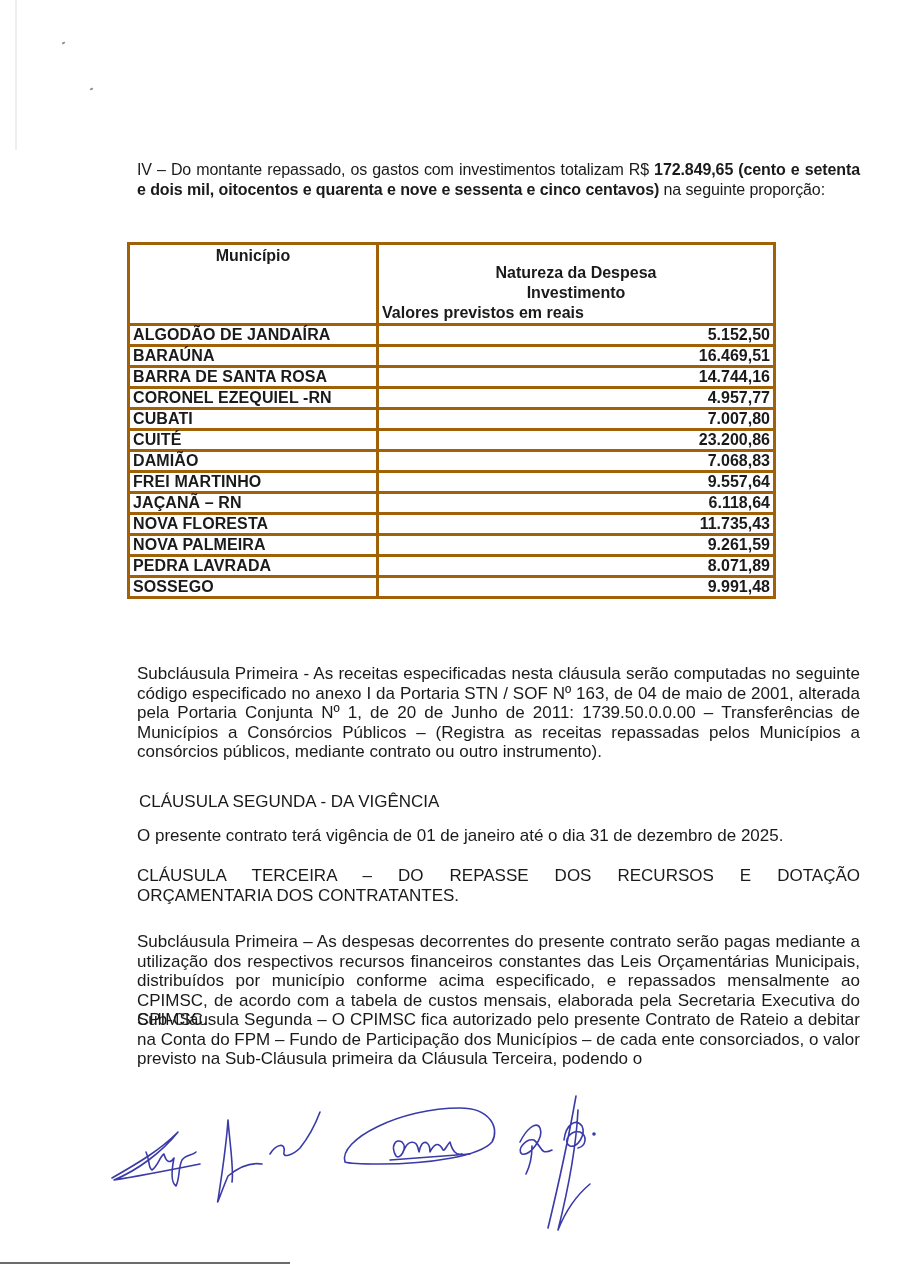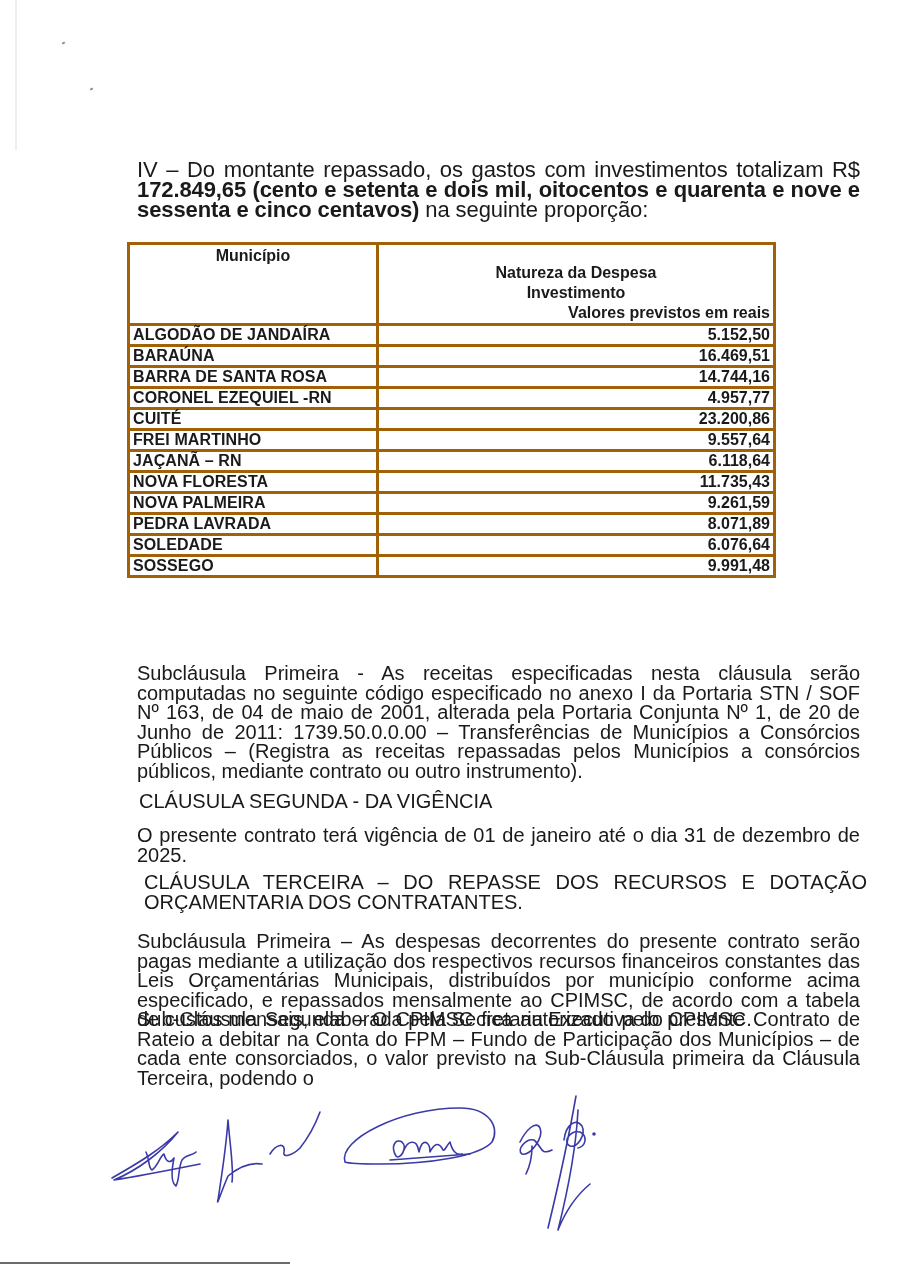--- a/index.html
+++ b/index.html
@@ -1,30 +1,30 @@
 <!DOCTYPE html>
 <html><head>
   <meta charset="utf-8">
   <style>
     html, body { margin: 0; padding: 0; background: #ffffff; }
     body { width: 900px; height: 1272px; position: relative; overflow: hidden; font-family: "Liberation Sans", sans-serif; color: #1a1a1a; }
     .page-edge { position: absolute; left: 15px; top: 0; width: 2px; height: 150px; background: #eceff0; }
     .speck { position: absolute; width: 3px; height: 2px; background: #8a8a8a; transform: rotate(-30deg); }
     .content { position: absolute; left: 137px; top: 0; width: 723px; }
-    .intro { position: absolute; top: 160px; left: 0; width: 723px; font-size: 22px; line-height: 20px; text-align: justify; letter-spacing: -0.1px; }
+    .intro { position: absolute; top: 160px; left: 0; width: 723px; font-size: 16px; line-height: 20px; text-align: justify; letter-spacing: -0.1px; }
     .intro b { font-weight: bold; }
     table.inv { position: absolute; top: 242px; left: -10px; width: 649px; border-collapse: collapse; font-size: 16px; font-weight: bold; }
     table.inv td, table.inv th { border: 3px solid #a16207; padding: 0 3px; height: 18px; line-height: 18px; }
     table.inv th { font-weight: bold; vertical-align: top; }
     table.inv th.mun { width: 240px; text-align: center; padding-top: 2px; }
     table.inv th.nat { text-align: center; line-height: 20px; padding-top: 18px; }
-    table.inv th.nat .l3 { display: block; text-align: right; }
+    table.inv th.nat .l3 { display: block; text-align: left; }
     table.inv td.name { text-align: left; letter-spacing: 0.1px; }
     table.inv td.val { text-align: right; }
-    .para { position: absolute; left: 0; width: 723px; font-size: 20px; line-height: 19.5px; text-align: justify; text-align-last: left; }
+    .para { position: absolute; left: 0; width: 723px; font-size: 17px; line-height: 19.5px; text-align: justify; text-align-last: left; }
     .p1 { top: 664px; }
     .p2 { top: 790px; }
     .p3 { top: 826px; }
     .p4 { top: 866px; }
     .p4 .l1 { display: block; text-align: justify; text-align-last: justify; }
     .p5 { top: 932px; }
     .p6 { top: 1010px; }
     .signatures { position: absolute; left: 100px; top: 1090px; width: 800px; height: 170px; }
     .bottom-rule { position: absolute; left: 0; top: 1262px; width: 290px; height: 2px; background: #6b6b6b; }
   </style>
@@ -63,22 +63,30 @@
         </tr>
       <tr>
           <td class="name">BARRA DE SANTA ROSA</td>
           <td class="val">14.744,16</td>
         </tr>
       <tr>
           <td class="name">CORONEL EZEQUIEL -RN</td>
           <td class="val">4.957,77</td>
         </tr>
       <tr>
+          <td class="name">CUBATI</td>
+          <td class="val">7.007,80</td>
+        </tr>
+      <tr>
           <td class="name">CUITÉ</td>
           <td class="val">23.200,86</td>
+        </tr>
+      <tr>
+          <td class="name">DAMIÃO</td>
+          <td class="val">7.068,83</td>
         </tr>
       <tr>
           <td class="name">FREI MARTINHO</td>
           <td class="val">9.557,64</td>
         </tr>
       <tr>
           <td class="name">JAÇANÃ – RN</td>
           <td class="val">6.118,64</td>
         </tr>
       <tr>
@@ -87,37 +95,33 @@
         </tr>
       <tr>
           <td class="name">NOVA PALMEIRA</td>
           <td class="val">9.261,59</td>
         </tr>
       <tr>
           <td class="name">PEDRA LAVRADA</td>
           <td class="val">8.071,89</td>
         </tr>
       <tr>
-          <td class="name">SOLEDADE</td>
-          <td class="val">6.076,64</td>
-        </tr>
-      <tr>
           <td class="name">SOSSEGO</td>
           <td class="val">9.991,48</td>
         </tr>
     </tbody>
   </table>
 
   <p class="para p1" style="margin:0;">Subcláusula Primeira - As receitas especificadas nesta cláusula serão computadas no seguinte código especificado no anexo I da Portaria STN / SOF Nº 163, de 04 de maio de 2001, alterada pela Portaria Conjunta Nº 1, de 20 de Junho de 2011: 1739.50.0.0.00 – Transferências de Municípios a Consórcios Públicos – (Registra as receitas repassadas pelos Municípios a consórcios públicos, mediante contrato ou outro instrumento).</p>
 
   <p class="para p2" style="margin:2px;">CLÁUSULA SEGUNDA - DA VIGÊNCIA</p>
 
   <p class="para p3" style="margin:0;">O presente contrato terá vigência de 01 de janeiro até o dia 31 de dezembro de 2025.</p>
 
-  <p class="para p4" style="margin:7px;">
+  <p class="para p4" style="margin:0;">
     <span class="l1">CLÁUSULA TERCEIRA – DO REPASSE DOS RECURSOS E DOTAÇÃO</span>
     <span>ORÇAMENTARIA DOS CONTRATANTES.</span>
   </p>
 
   <p class="para p5" style="margin:0;">Subcláusula Primeira – As despesas decorrentes do presente contrato serão pagas mediante a utilização dos respectivos recursos financeiros constantes das Leis Orçamentárias Municipais, distribuídos por município conforme acima especificado, e repassados mensalmente ao CPIMSC, de acordo com a tabela de custos mensais, elaborada pela Secretaria Executiva do CPIMSC.</p>
 
   <p class="para p6" style="margin:0;">Sub-Cláusula Segunda – O CPIMSC fica autorizado pelo presente Contrato de Rateio a debitar na Conta do FPM – Fundo de Participação dos Municípios – de cada ente consorciados, o valor previsto na Sub-Cláusula primeira da Cláusula Terceira, podendo o</p>
 </div>
 
 <svg class="signatures" viewBox="0 0 800 170" fill="none" stroke="#3a3aa8" stroke-width="1.6" stroke-linecap="round" stroke-linejoin="round">

